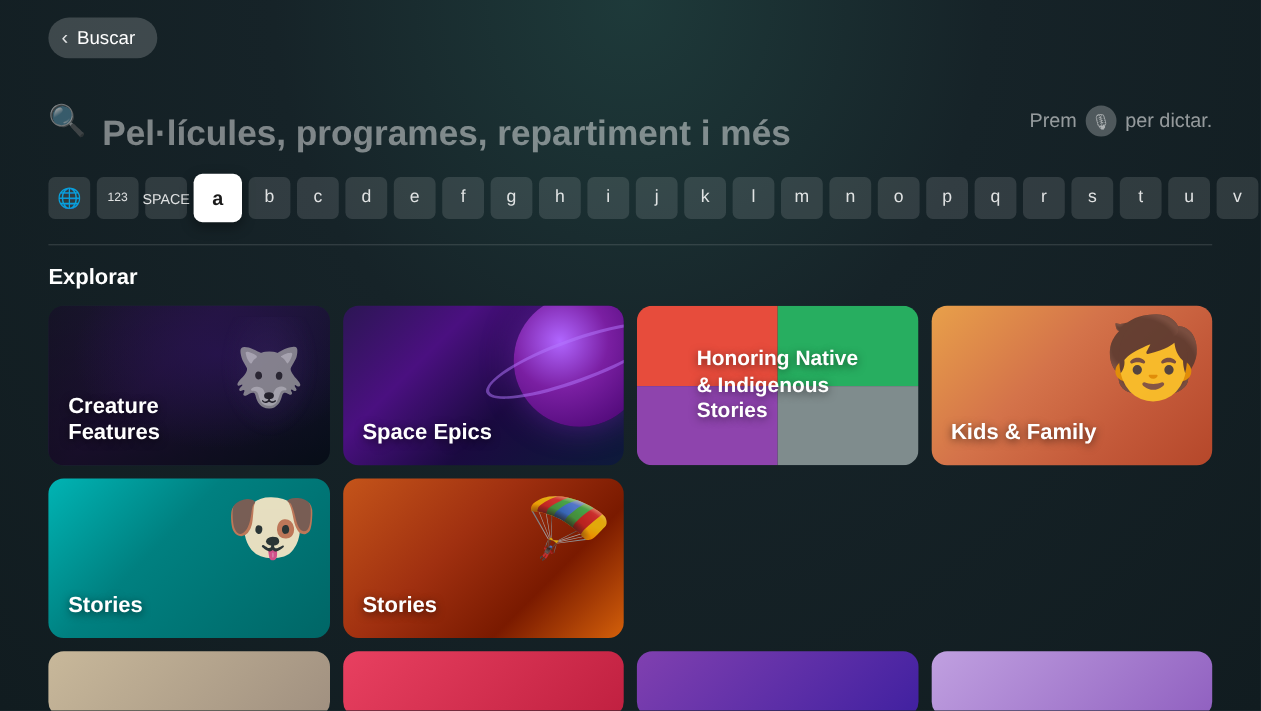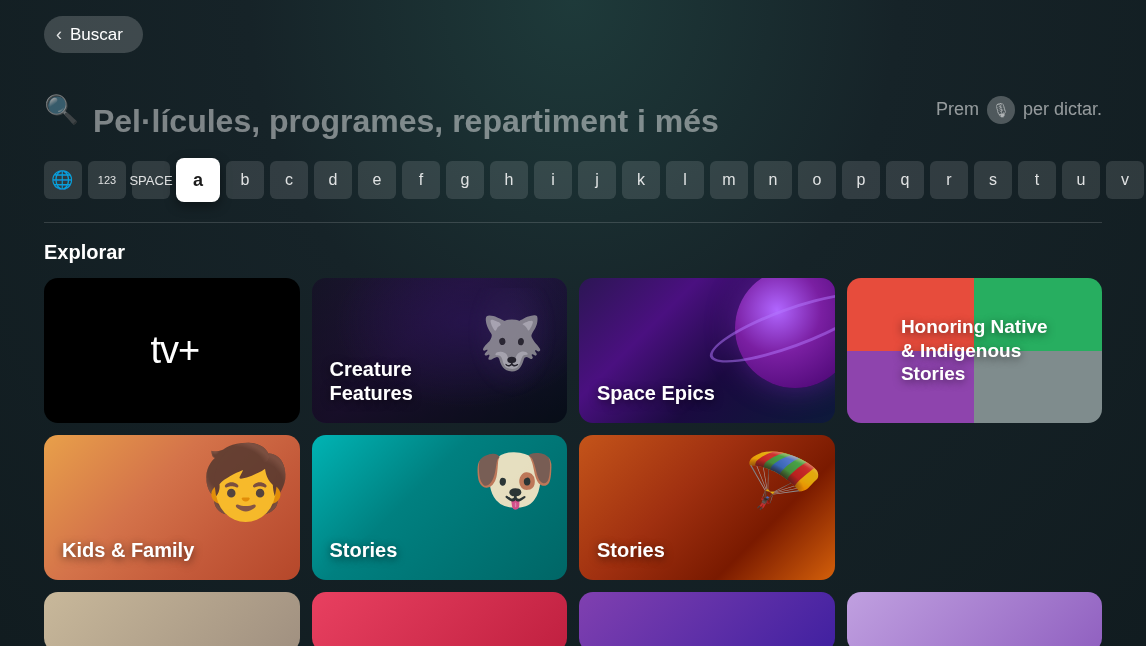--- a/index.html
+++ b/index.html
@@ -442,26 +442,20 @@
   </div>
 </div>
 
 <div class="divider"></div>
 
 <div class="explore-section">
   <div class="section-title">Explorar</div>
 
   <div class="grid">
 
-    <div class="card card-appletv">
-      <div class="appletv-logo">
-        <span class="apple-symbol"></span>
-        <span>tv+</span>
-      </div>
-    </div>
 
     <div class="card card-creature">
       <div class="card-creature-figure">🐺</div>
       <div class="card-label">Creature<br>Features</div>
     </div>
 
 
     <div class="card card-space">
       <div class="space-planet"></div>
       <div class="space-ring"></div>

